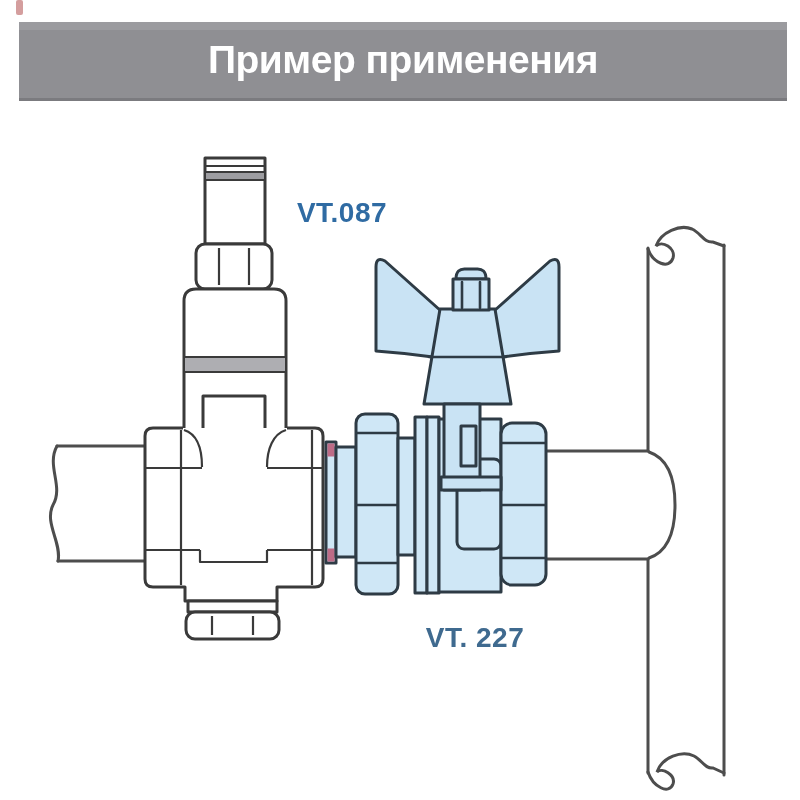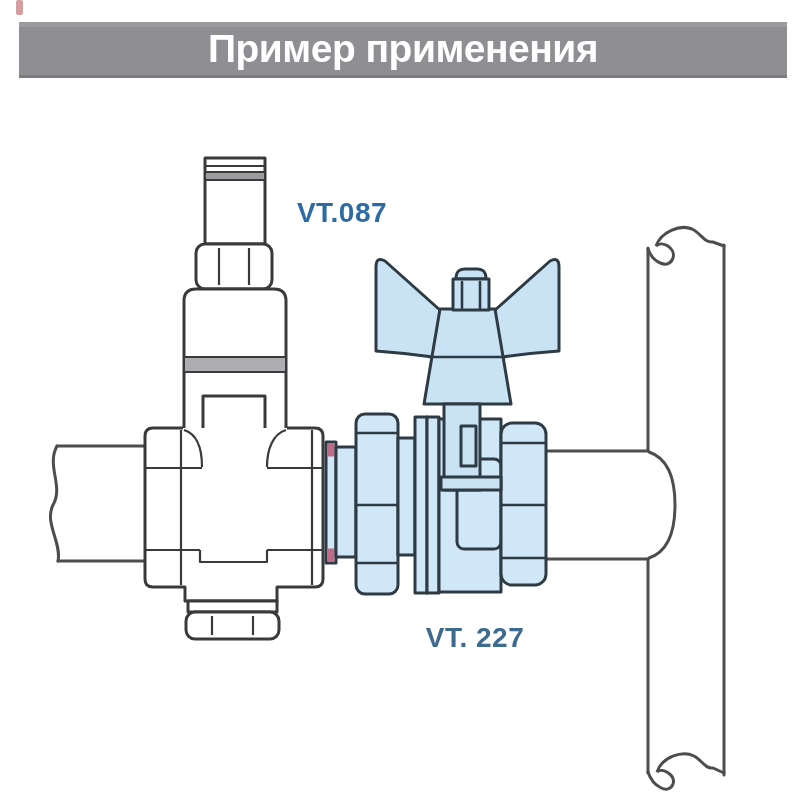--- a/index.html
+++ b/index.html
@@ -1,18 +1,18 @@
 <!DOCTYPE html>
 <html style="--c-header_bar: #8f8f93; --c-header_bar_light: #9b9b9f; --c-header_bar_edge: #7b7b7f; --c-header_text: #ffffff; --c-corner_mark: #b04e4e; --c-valve_fill: #cfe7f6; --c-handle_fill: #c9e3f4; --c-valve_outline: #2e3b45; --c-pipe_outline: #4d4d4d; --c-reducer_outline: #3a3a3a; --c-gasket_pink: #bd6b86; --c-band_gray: #aeaeb2; --c-screw_band_gray: #9d9da1;"><head>
 <meta charset="utf-8">
 <style>
   html,body{margin:0;padding:0;background:#ffffff;}
   #page{position:relative;width:800px;height:800px;background:#ffffff;overflow:hidden;
         font-family:"Liberation Sans",sans-serif;}
-  .header-bar{position:absolute;left:19px;top:22px;width:768px;height:56px;
+  .header-bar{position:absolute;left:19px;top:22px;width:768px;height:79px;
       background:linear-gradient(180deg,var(--c-header_bar_light) 0%,var(--c-header_bar_light) 10%,var(--c-header_bar) 10%,var(--c-header_bar) 100%);
       border-bottom:3px solid var(--c-header_bar_edge);
       display:flex;align-items:center;justify-content:center;box-sizing:border-box;}
   .header-bar span{color:var(--c-header_text);font-size:39px;font-weight:700;letter-spacing:-0.5px;}
   .corner-mark{position:absolute;left:16px;top:0;width:7px;height:15px;
       background:var(--c-corner_mark);opacity:.55;border-radius:2px;}
   svg{position:absolute;left:0;top:0;}
   .pipe{stroke:var(--c-pipe_outline);stroke-width:3;fill:none;stroke-linecap:round;}
   .pipe-fill{fill:#ffffff;stroke:none;}
   .red{stroke:var(--c-reducer_outline);stroke-width:3;fill:none;stroke-linejoin:round;}

